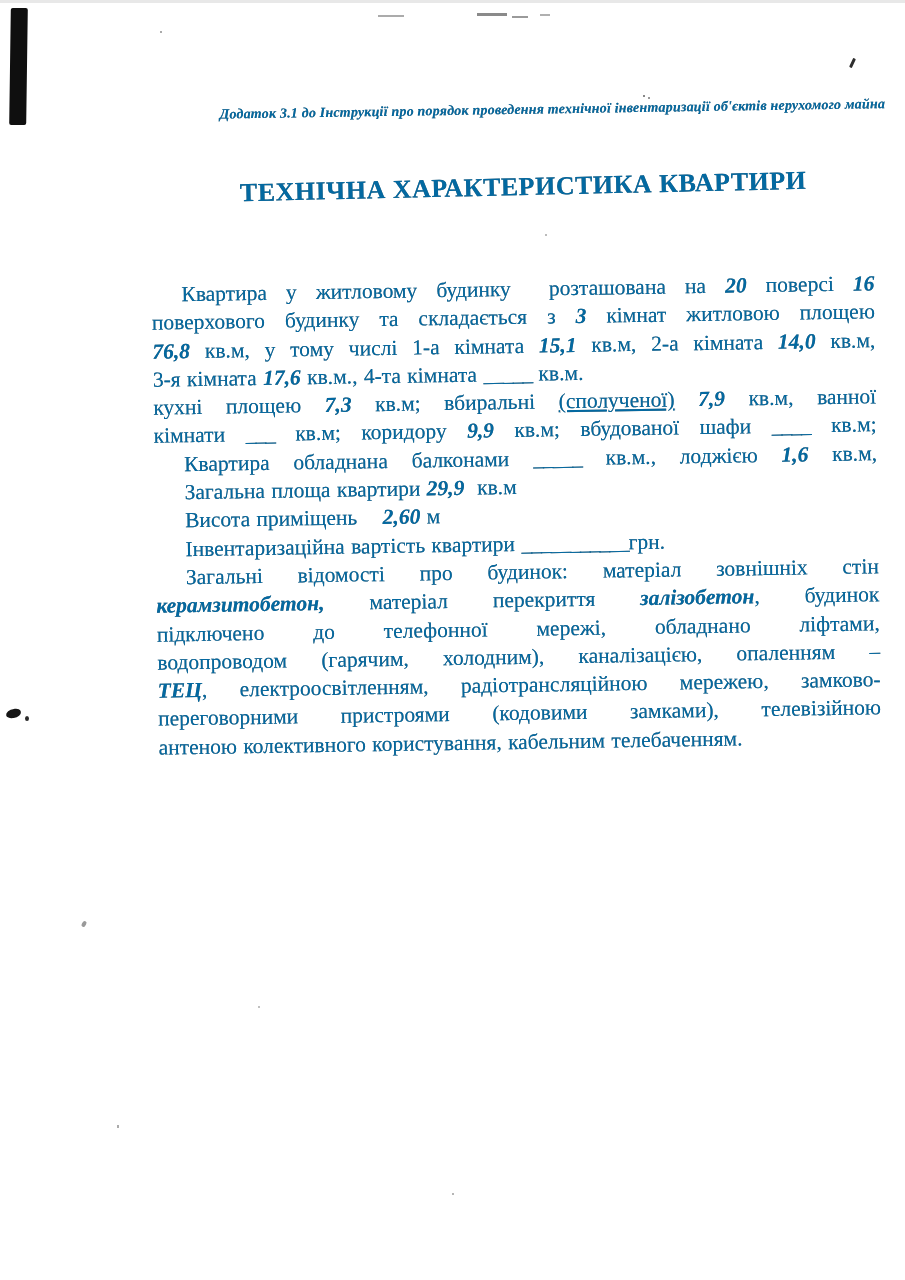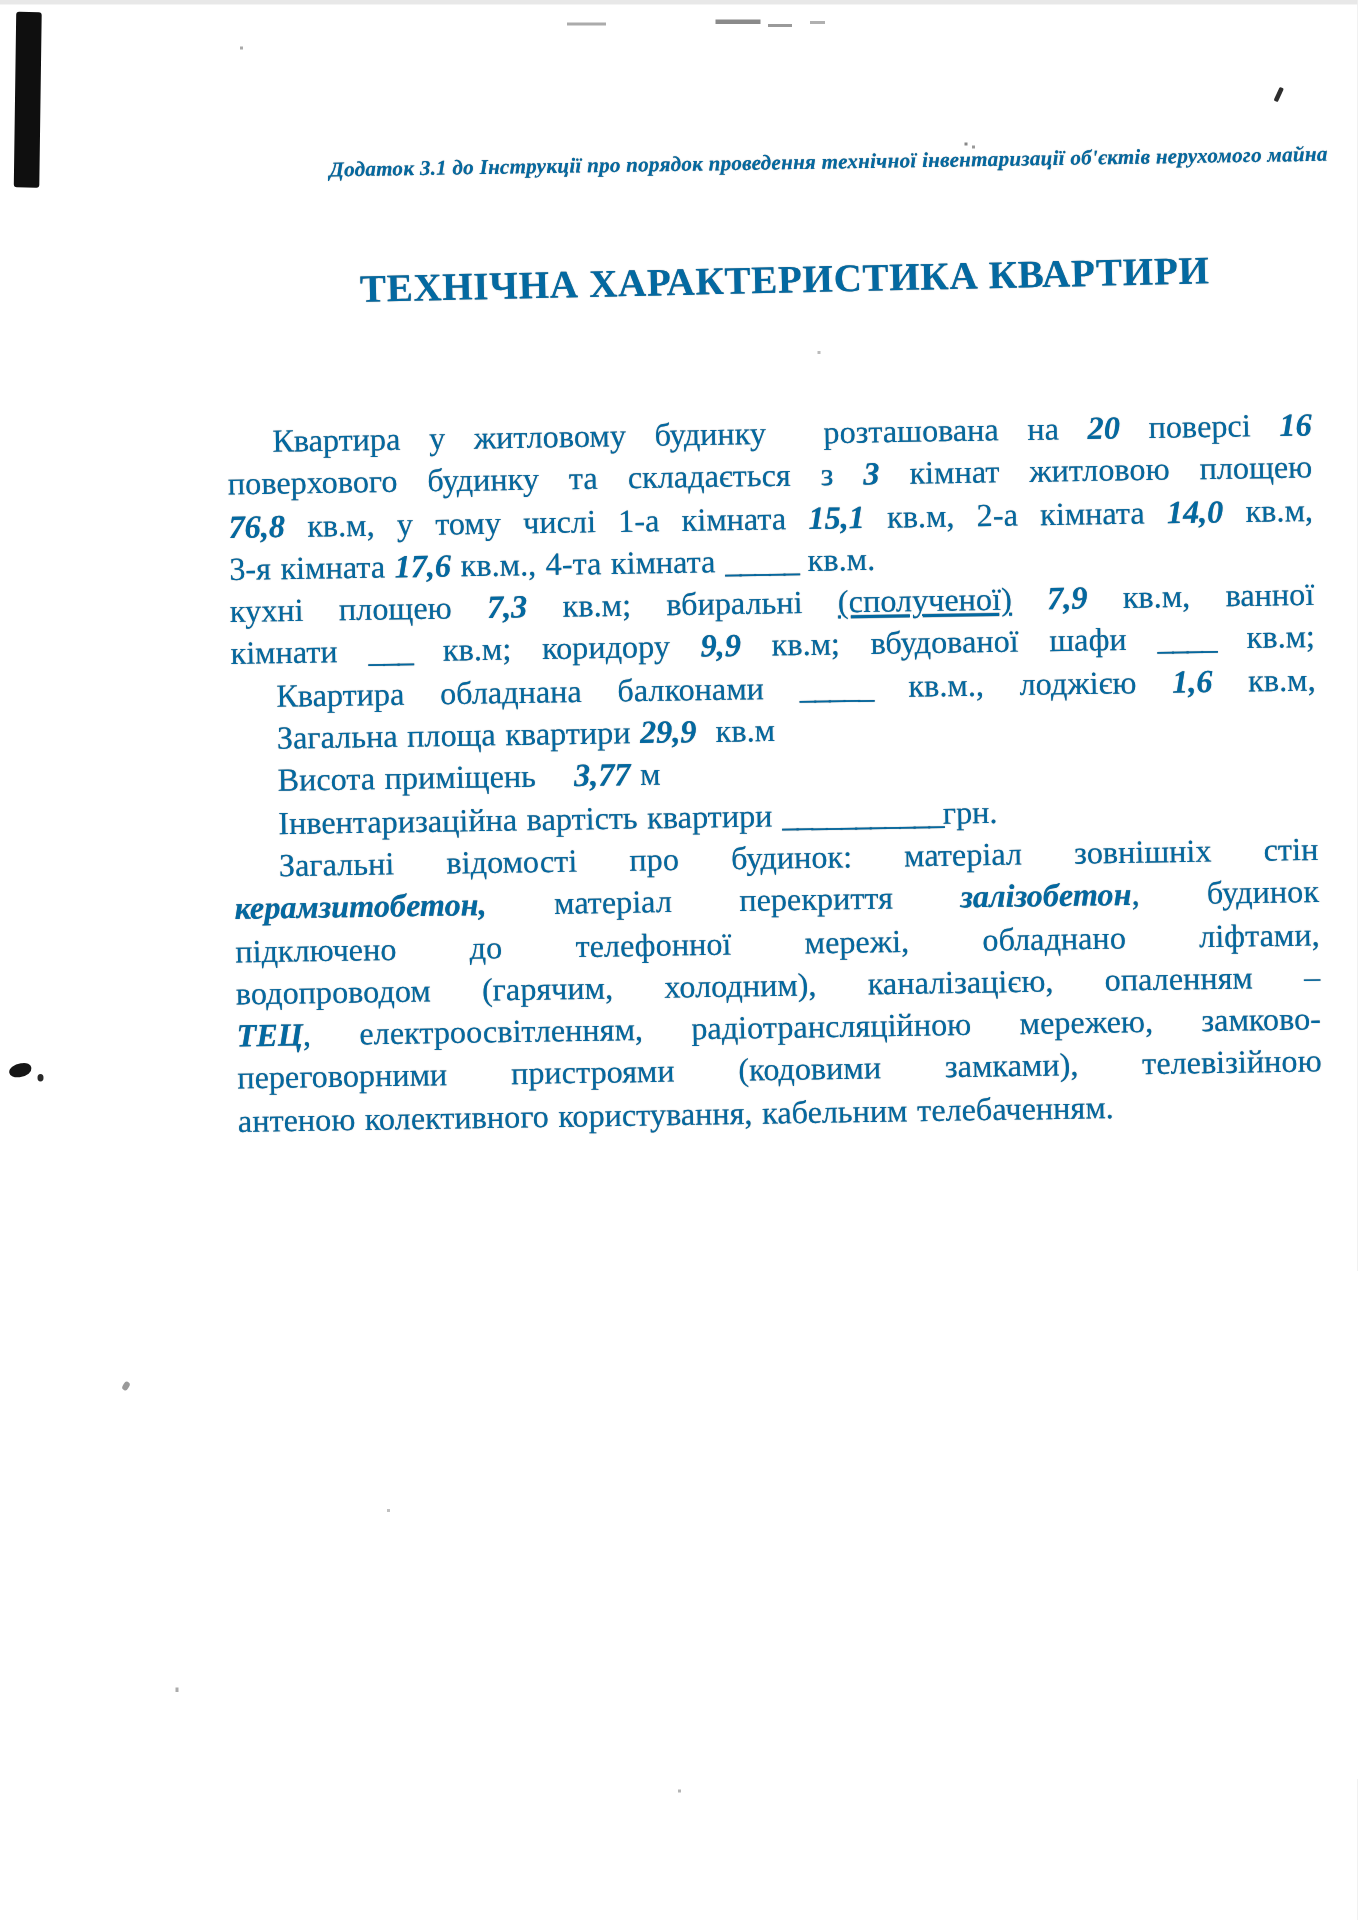--- a/index.html
+++ b/index.html
@@ -88,21 +88,21 @@
     <h1 class="title">ТЕХНІЧНА ХАРАКТЕРИСТИКА КВАРТИРИ</h1>
     <div class="docbody" id="document-body">
         <div class="line justify indent"><span class="seg n">Квартира у житловому будинку&nbsp; розташована на </span><span class="seg v">20</span><span class="seg n"> поверсі </span><span class="seg v">16</span></div>
         <div class="line justify"><span class="seg n">поверхового будинку та складається з </span><span class="seg v">3</span><span class="seg n"> кімнат житловою площею</span></div>
         <div class="line justify"><span class="seg v">76,8</span><span class="seg n"> кв.м, у тому числі 1-а кімната </span><span class="seg v">15,1</span><span class="seg n"> кв.м, 2-а кімната </span><span class="seg v">14,0</span><span class="seg n"> кв.м,</span></div>
         <div class="line left"><span class="seg n">3-я кімната </span><span class="seg v">17,6</span><span class="seg n"> кв.м., 4-та кімната </span><span class="seg blank">_____</span><span class="seg n"> кв.м.</span></div>
         <div class="line justify"><span class="seg n">кухні площею </span><span class="seg v">7,3</span><span class="seg n"> кв.м; вбиральні </span><span class="seg u">(сполученої)</span><span class="seg n"> </span><span class="seg v">7,9</span><span class="seg n"> кв.м, ванної</span></div>
         <div class="line justify"><span class="seg n">кімнати </span><span class="seg blank">___</span><span class="seg n"> кв.м; коридору </span><span class="seg v">9,9</span><span class="seg n"> кв.м; вбудованої шафи </span><span class="seg blank">____</span><span class="seg n"> кв.м;</span></div>
         <div class="line justify indent"><span class="seg n">Квартира обладнана балконами </span><span class="seg blank">_____</span><span class="seg n"> кв.м., лоджією </span><span class="seg v">1,6</span><span class="seg n"> кв.м,</span></div>
         <div class="line left indent"><span class="seg n">Загальна площа квартири </span><span class="seg v">29,9</span><span class="seg n">&nbsp; кв.м</span></div>
-        <div class="line left indent"><span class="seg n">Висота приміщень&nbsp;&nbsp;&nbsp; </span><span class="seg v">3,77</span><span class="seg n"> м</span></div>
+        <div class="line left indent"><span class="seg n">Висота приміщень&nbsp;&nbsp;&nbsp; </span><span class="seg v">2,60</span><span class="seg n"> м</span></div>
         <div class="line left indent"><span class="seg n">Інвентаризаційна вартість квартири </span><span class="seg blank">___________</span><span class="seg n">грн.</span></div>
         <div class="line justify indent"><span class="seg n">Загальні відомості про будинок: матеріал зовнішніх стін</span></div>
         <div class="line justify"><span class="seg v">керамзитобетон,</span><span class="seg n"> матеріал перекриття </span><span class="seg v">залізобетон</span><span class="seg n">, будинок</span></div>
         <div class="line justify"><span class="seg n">підключено до телефонної мережі, обладнано ліфтами,</span></div>
         <div class="line justify"><span class="seg n">водопроводом (гарячим, холодним), каналізацією, опаленням –</span></div>
         <div class="line justify"><span class="seg v">ТЕЦ</span><span class="seg n">, електроосвітленням, радіотрансляційною мережею, замково-</span></div>
         <div class="line justify"><span class="seg n">переговорними пристроями (кодовими замками), телевізійною</span></div>
         <div class="line left"><span class="seg n">антеною колективного користування, кабельним телебаченням.</span></div>
       </div>
   </div>

